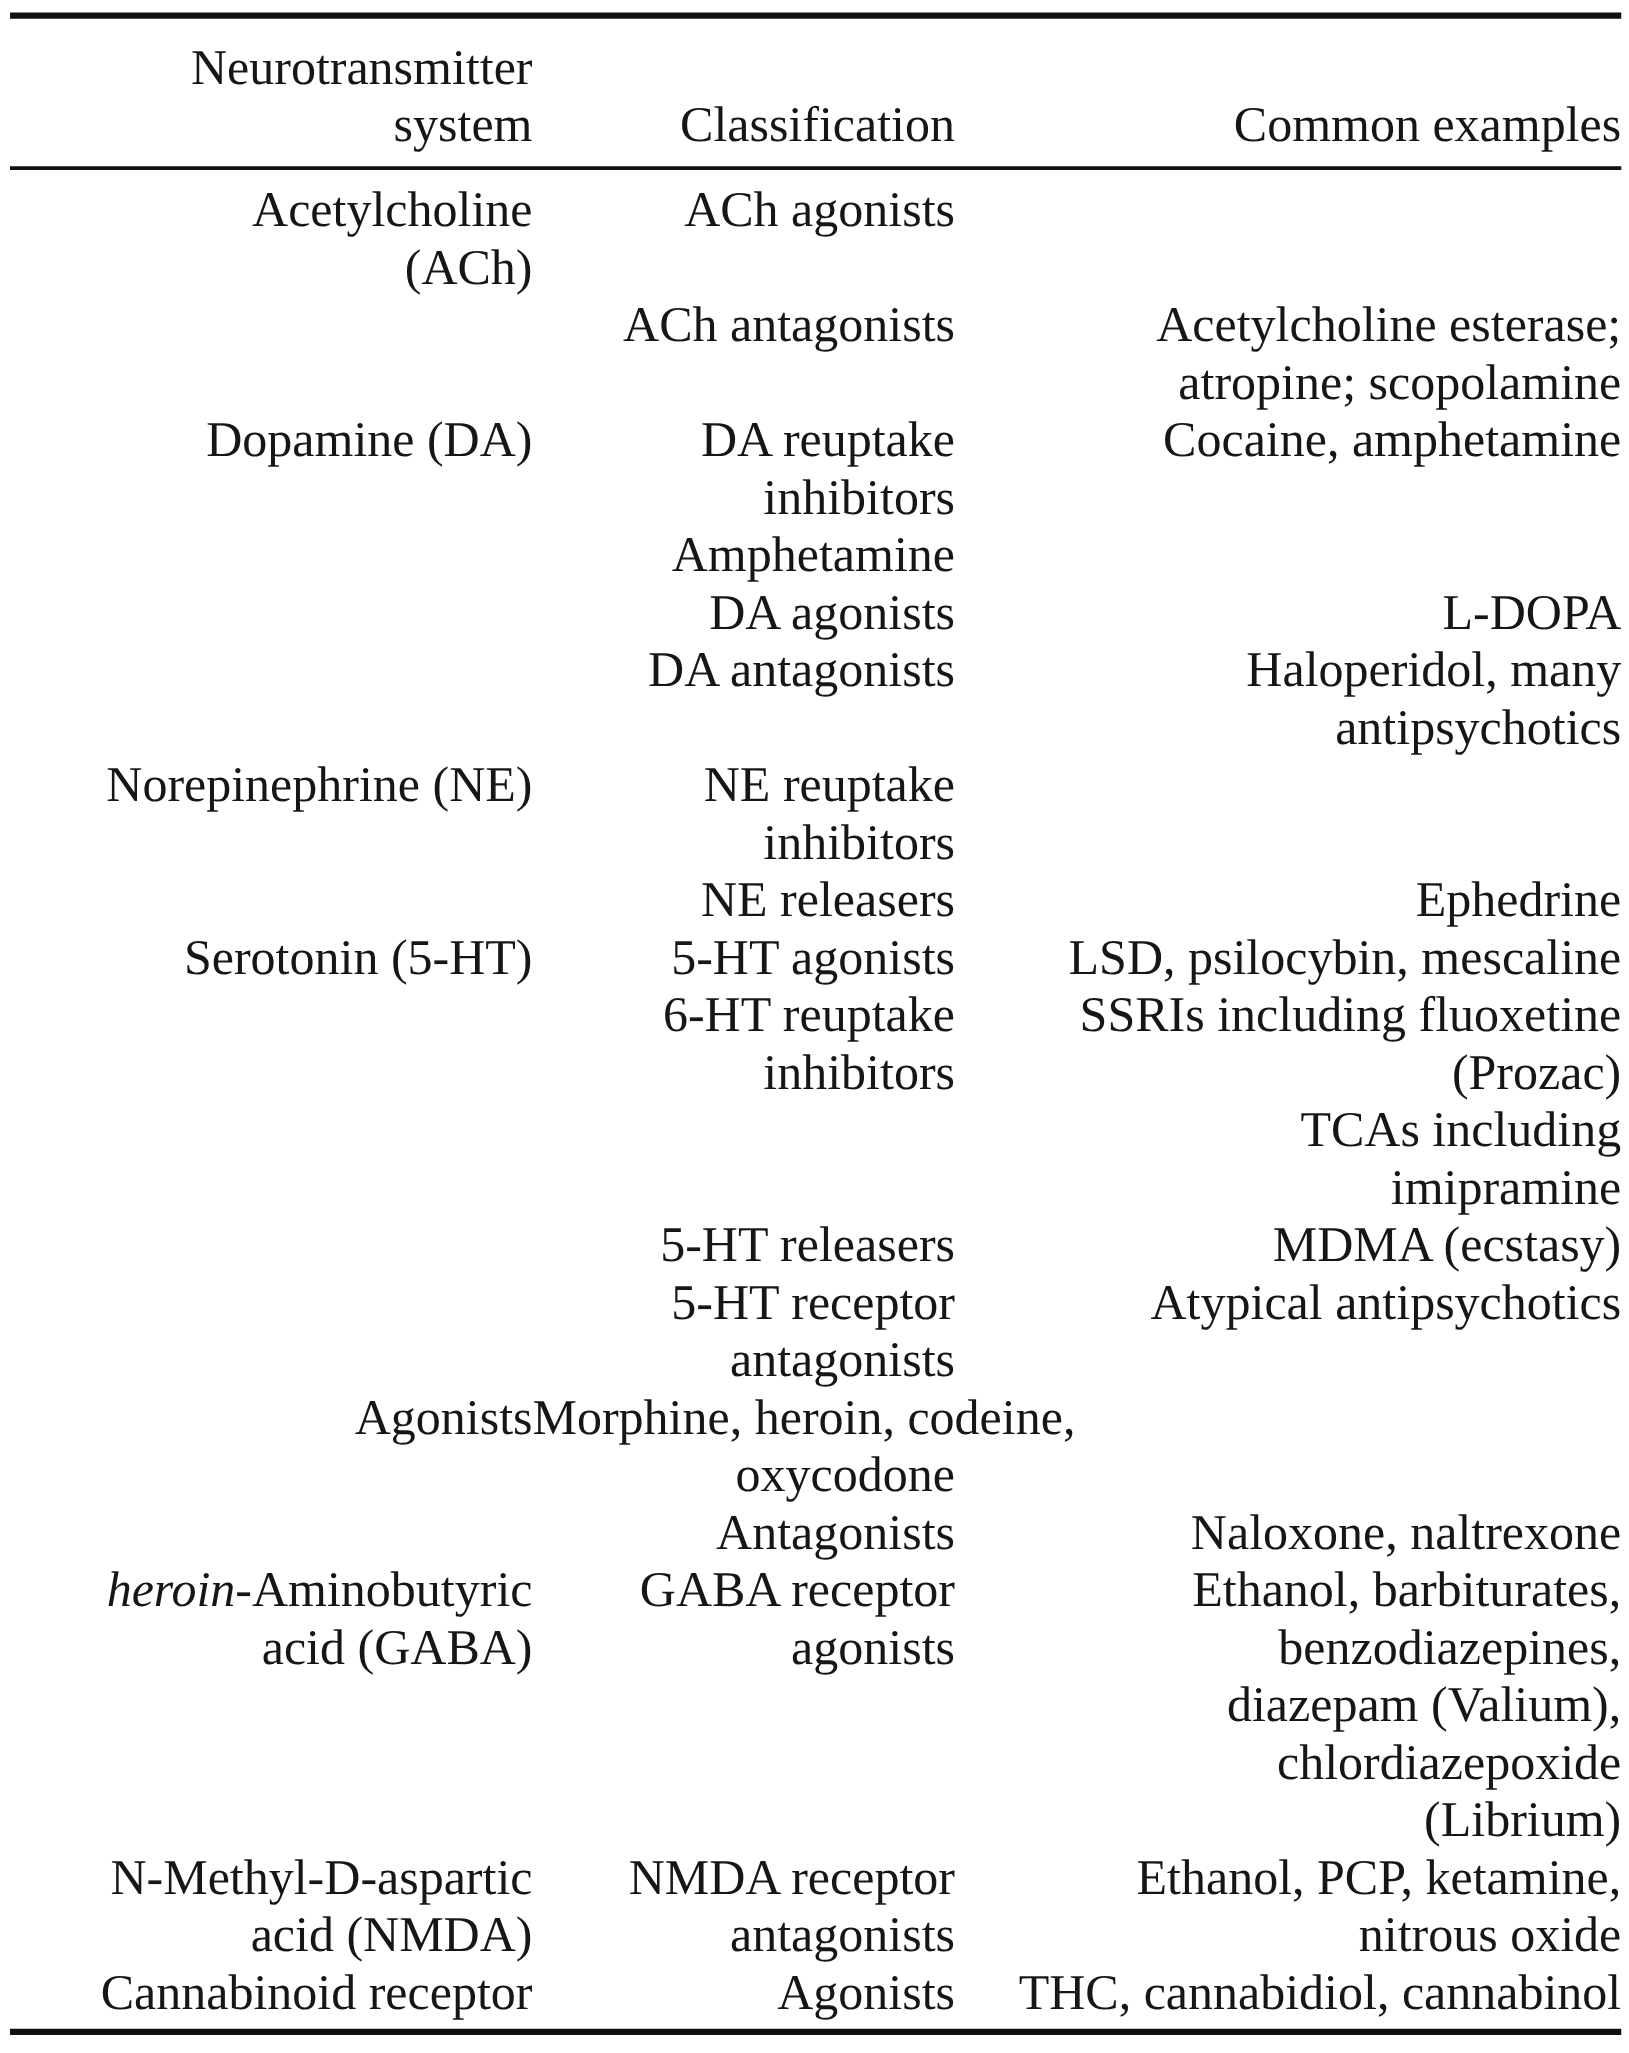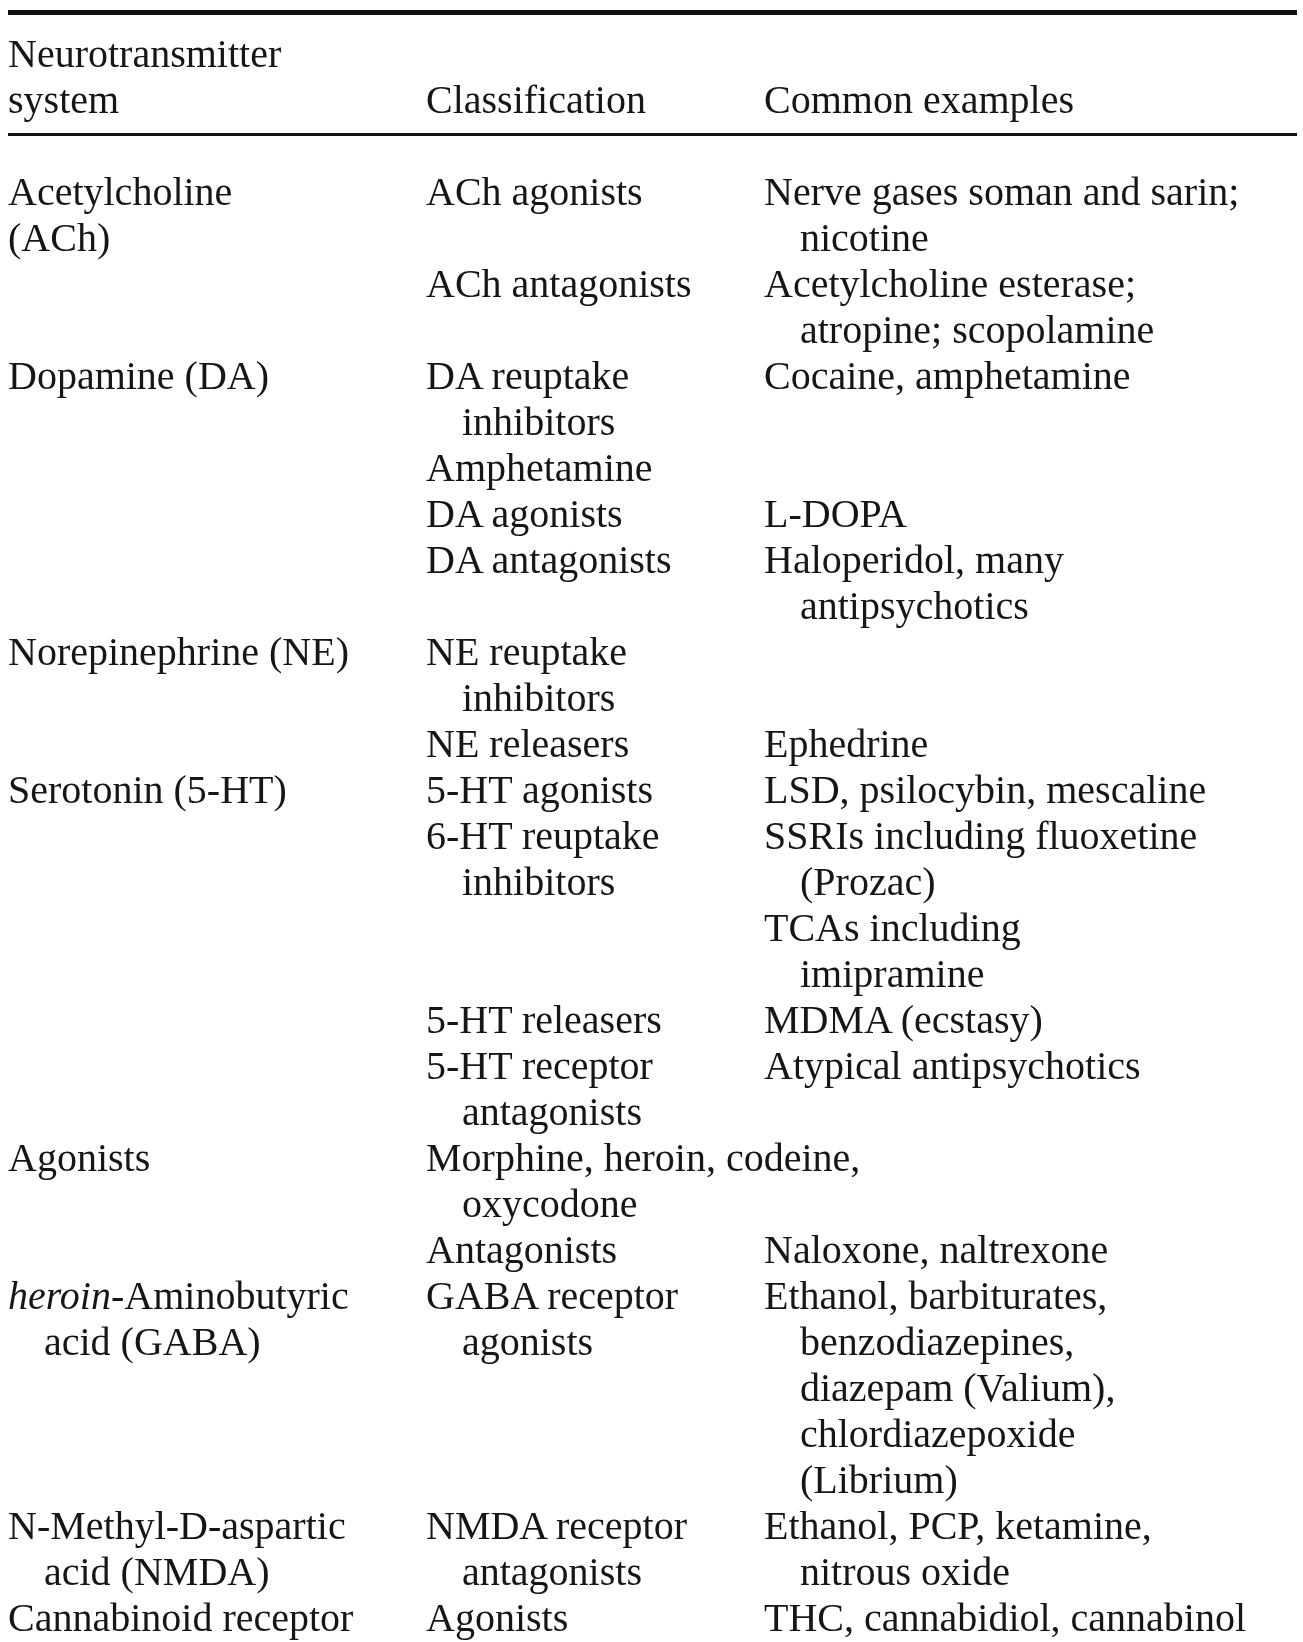--- a/index.html
+++ b/index.html
@@ -12,26 +12,27 @@
   }
   .page { padding: 0 6px 0 8px; }
   .rule { background: #101010; border: 0; }
   .rule.top    { height: 5px; margin-top: 10px; }
   .rule.mid    { height: 3px; }
   .rule.bottom { height: 5px; margin-top: 6px; }
 
   .grid {
     display: grid;
     grid-template-columns: 418px 338px 1fr;
+    text-align: right;
   }
   .thead {
     padding: 16px 0 10px 0;
     align-items: end;
   }
-  .tbody { padding-top: 9px; margin-top: 24px; }
+  .tbody { padding-top: 9px; }
 
   .td, .th {
     font-size: 40px;
     line-height: 46px;
   }
   .para { white-space: pre; }
   .hang {
     padding-left: 36px;
     text-indent: -36px;
   }
@@ -61,24 +62,20 @@
 
   <div class="tbody">
 
     <div class="grid tr">
       <div class="td">
           <div class="para">Acetylcholine
 (ACh)</div>
         </div>
       <div class="td">
           <div class="para hang">ACh agonists</div>
-        </div>
-      <div class="td">
-          <div class="para hang">Nerve gases soman and sarin;
-nicotine</div>
         </div>
     </div>
 
     <div class="grid tr">
       <div class="td"></div>
       <div class="td">
           <div class="para hang">ACh antagonists</div>
         </div>
       <div class="td">
           <div class="para hang">Acetylcholine esterase;

